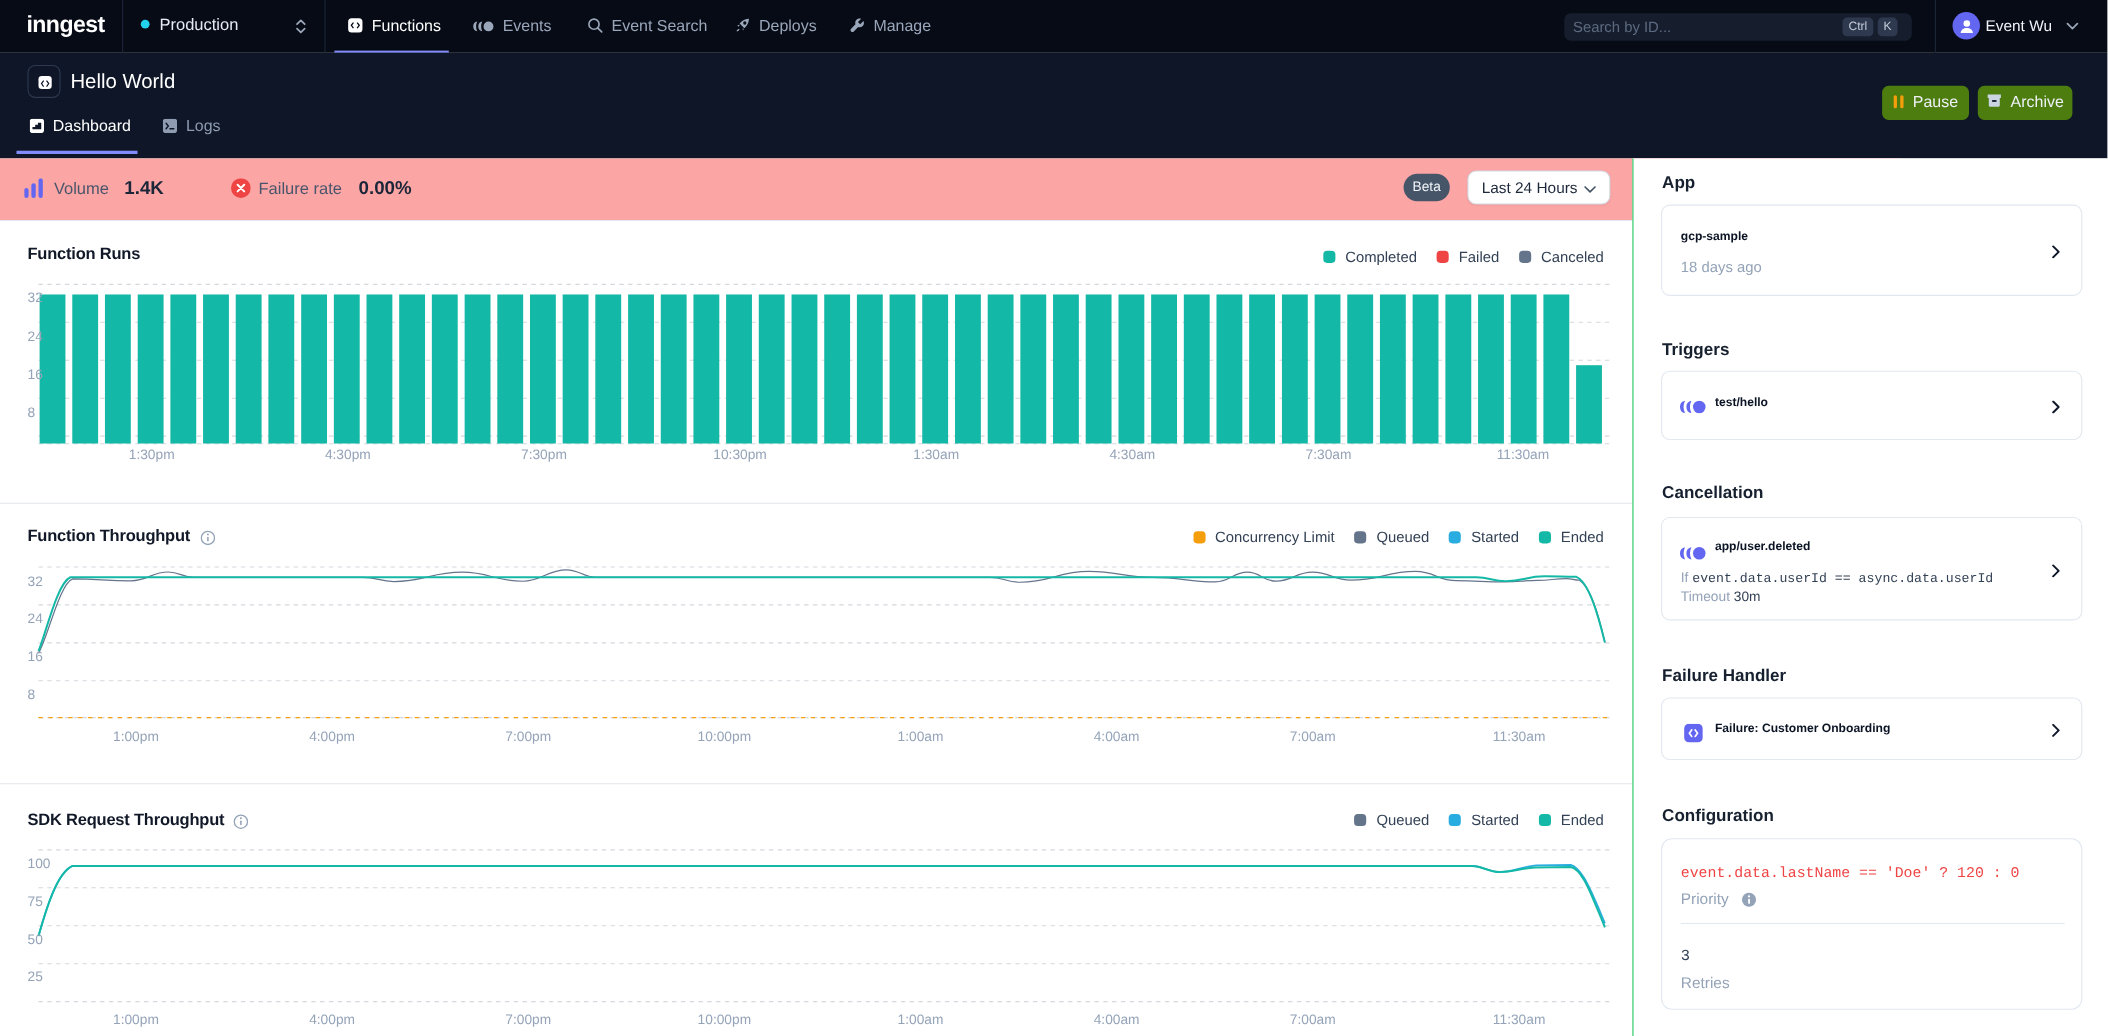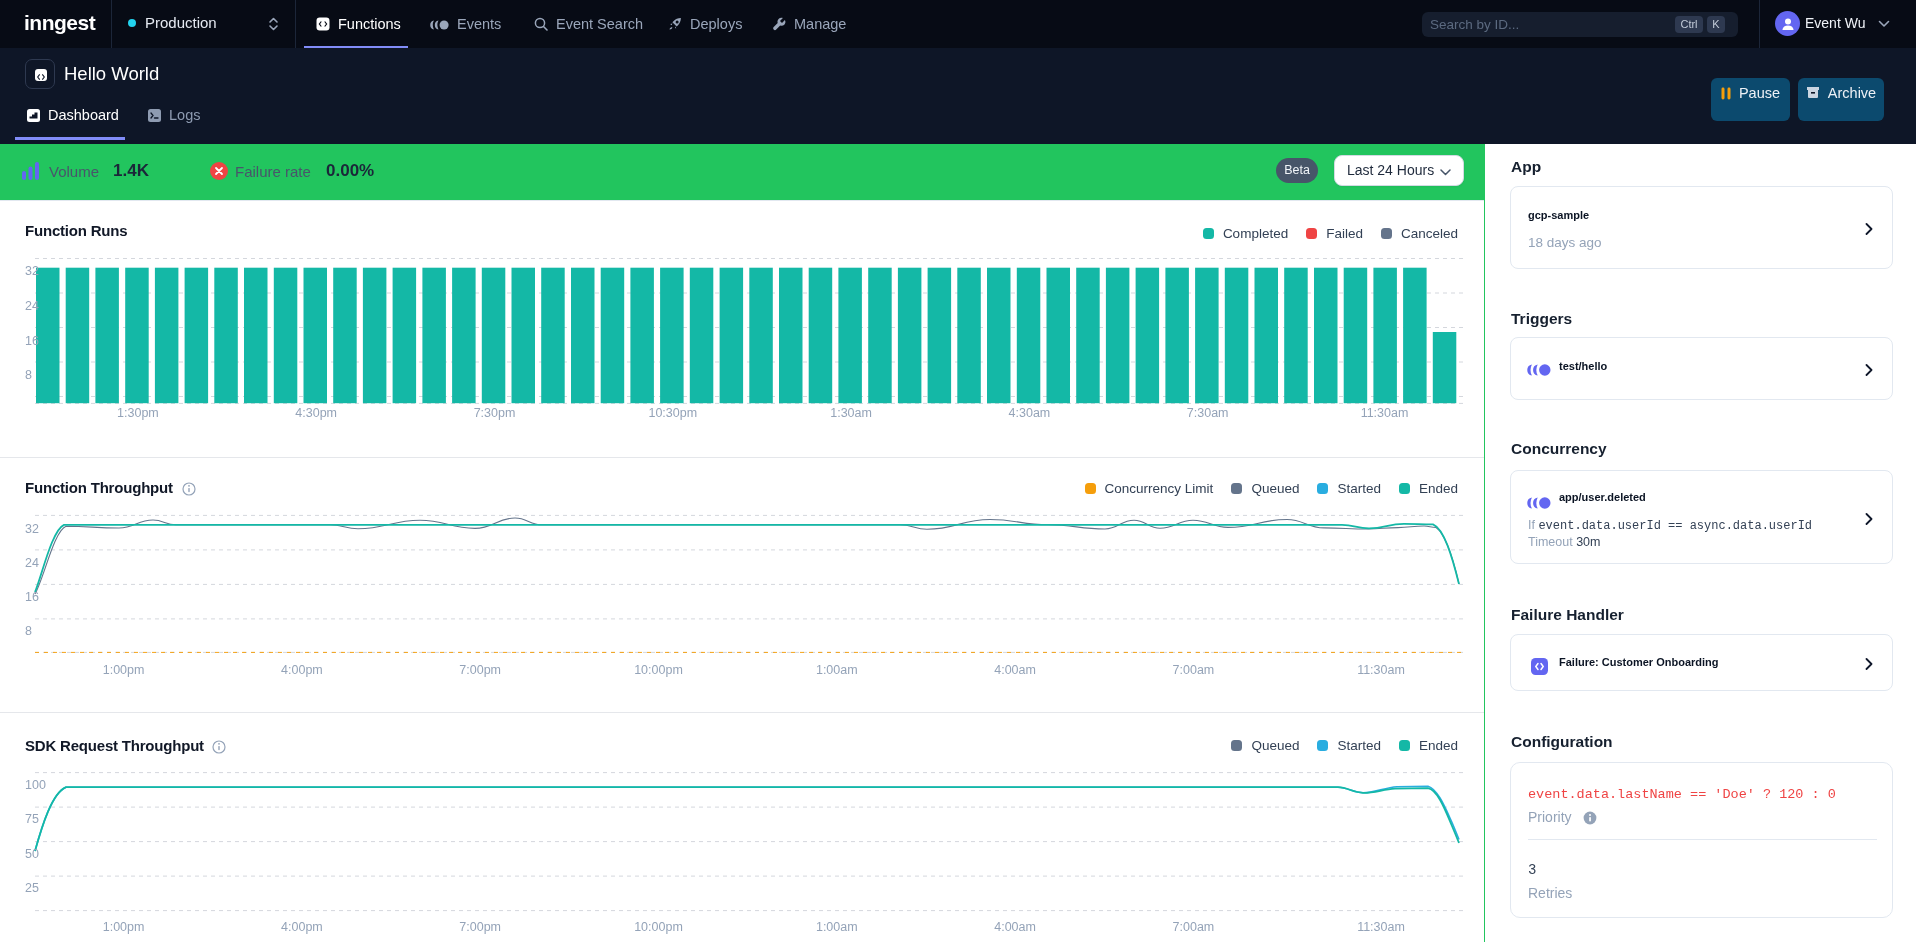--- a/index.html
+++ b/index.html
@@ -28,24 +28,24 @@
 
 #phead { position:absolute; left:0; top:48px; width:1916px; height:96px; background:#0e1627; }
 #fnicon { position:absolute; left:25px; top:11px; width:30px; height:30px; border:1px solid #2e3950;
   border-radius:7px; }
 #fnicon .in { position:absolute; left:9px; top:9px; width:12px; height:12px; background:#fff; border-radius:3px; }
 #ptitle { position:absolute; left:64px; top:15px; color:#fff; font-size:18.5px; font-weight:500; }
 .ptab { position:absolute; top:59px; height:14px; font-size:14.5px; color:#fff; }
 .ptab.dim { color:#8e9bb1; }
 .ptab svg { vertical-align:-2px; margin-right:8px; }
 #dash-underline { position:absolute; left:15px; top:89px; width:110px; height:3px; background:#818cf8; }
-.hbtn { position:absolute; top:30px; height:43px; background:#0c4a6e; border-radius:6px; color:#eef1f6;
+.hbtn { position:absolute; top:30px; height:31px; background:#4d7c0f; border-radius:6px; color:#eef1f6;
   font-size:14.5px; line-height:31px; text-align:center; }
 
-#stats { position:absolute; left:0; top:144px; width:1729px; height:57px; background:#22c55e;
+#stats { position:absolute; left:0; top:144px; width:1729px; height:57px; background:#fca5a5;
   border-bottom:1px solid #e2e8f0; }
 #stats .lbl { position:absolute; top:19px; color:#49556b; font-size:15px; }
 #stats .val { position:absolute; top:17px; color:#1b2639; font-size:17px; font-weight:bold; }
 #beta { position:absolute; left:1276px; top:14px; width:42px; height:25px; background:#475569;
   border-radius:13px; color:#f1f5f9; font-size:12.5px; line-height:25px; text-align:center; }
 #range { position:absolute; left:1334px; top:11px; width:130px; height:31px; background:#fff;
   border:1px solid #d3dae3; border-radius:8px; font-size:14px; color:#1e293b; font-weight:500;
   line-height:29px; text-align:center; box-shadow:0 1px 2px rgba(15,23,42,.05); }
 
 #main { position:absolute; left:0; top:201px; width:1484px; height:741px; background:#fff; }
@@ -325,21 +325,21 @@
 <path d="M10.7,0.4 A5.7 5.7 0 0 0 10.7,11.6 A12.5 12.5 0 0 1 10.7,0.4 Z"></path>
 <circle cx="17.8" cy="6" r="5.7"></circle>
           </g>
         </svg>
     <div class="main" style="position:absolute;left:48px;top:22px">test/hello</div>
     <svg style="position:absolute;left:354px;top:26px" width="8" height="12" viewBox="0 0 8 12">
           <path d="M1.5 1 L6.5 6 L1.5 11" fill="none" stroke="#0f172a" stroke-width="1.8" stroke-linecap="round" stroke-linejoin="round"></path>
         </svg>
   </div>
 
-  <div class="stitle" style="top:296px">Concurrency</div>
+  <div class="stitle" style="top:296px">Cancellation</div>
   <div class="card" style="top:326px;height:94px">
     <svg style="position:absolute;left:16px;top:26px" width="24" height="12" viewBox="0 0 24 12">
 <g fill="#6366f1">
             <path d="M4.9,0.4 A5.7 5.7 0 0 0 4.9,11.6 A12.5 12.5 0 0 1 4.9,0.4 Z"></path>
 <path d="M10.7,0.4 A5.7 5.7 0 0 0 10.7,11.6 A12.5 12.5 0 0 1 10.7,0.4 Z"></path>
 <circle cx="17.8" cy="6" r="5.7"></circle>
           </g>
         </svg>
     <div class="main" style="position:absolute;left:48px;top:20px">app/user.deleted</div>
     <div style="position:absolute;left:17px;top:47px;font-size:12.5px;color:#94a3b8">If <span class="mono" style="color:#334155;font-size:12px">event.data.userId == async.data.userId</span></div>

